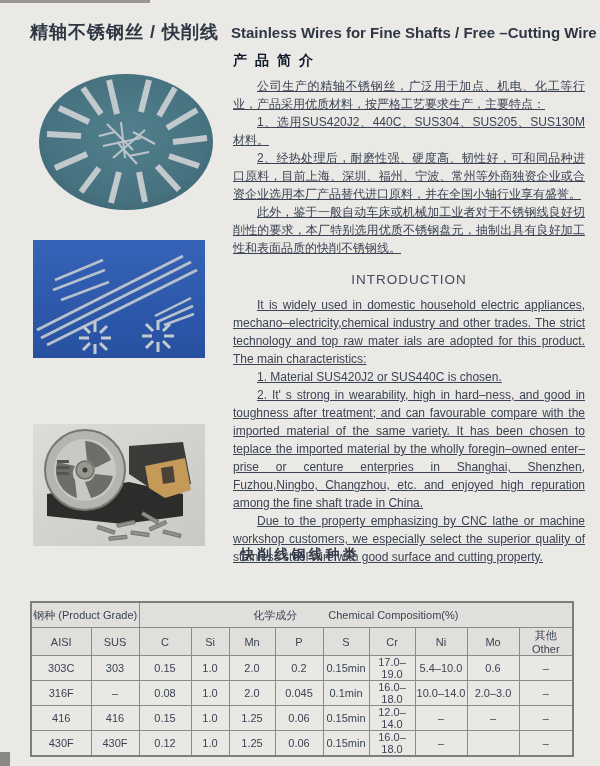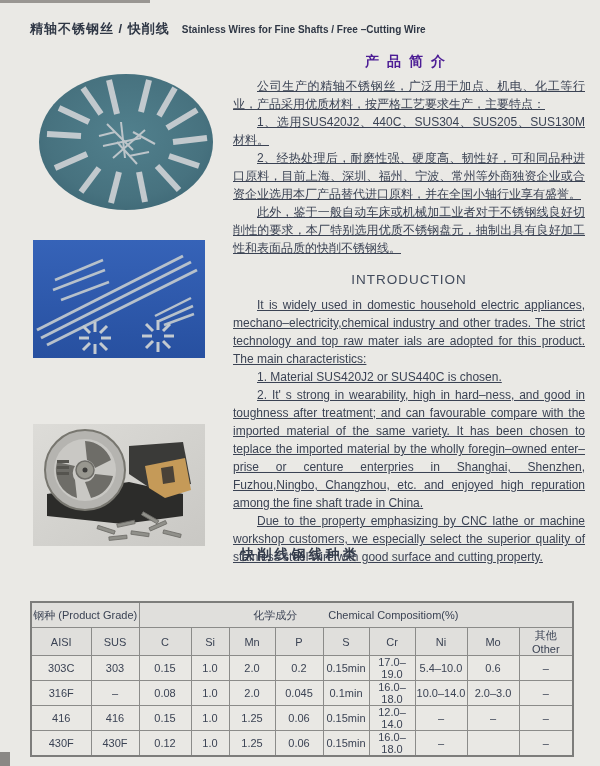--- a/index.html
+++ b/index.html
@@ -15,34 +15,34 @@
     position:absolute;inset:0;
     background:#eae9e5;
   }
   
   .doc-header{
     position:absolute;top:20px;left:30px;right:20px;
     font-weight:bold;color:#2f3745;
     display:flex;align-items:baseline;gap:12px;
     white-space:nowrap;
   }
-  .doc-header .zh{font-size:13px;letter-spacing:1px;}
-  .doc-header .en{font-size:10px;}
+  .doc-header .zh{font-size:18px;letter-spacing:1px;}
+  .doc-header .en{font-size:15px;}
   
   .photo{position:absolute;}
   .photo svg{display:block;}
   
   .text-col{
     position:absolute;left:233px;top:52px;width:352px;
     font-size:12px;line-height:18px;text-align:justify;
     color:#3b4354;
   }
   .sec-heading{
-    text-align:center;font-weight:bold;font-size:14px;
-    letter-spacing:8px;color:#4c1d95;margin:0 0 7px 0;
+    text-align:left;font-weight:bold;font-size:14px;
+    letter-spacing:8px;color:#0f172a;margin:0 0 7px 0;font-family:Liberation Serif, serif;
   }
   .sec-heading-en{
     text-align:center;font-size:13.5px;letter-spacing:1px;
     color:#424b5c;margin:14px 0 7px 0;font-weight:normal;
   }
   .text-col p{margin:0;text-indent:2em;text-decoration:underline;}
   
   .table-title{
     position:absolute;top:546px;left:0;width:600px;
     text-align:center;font-weight:bold;font-size:14px;

